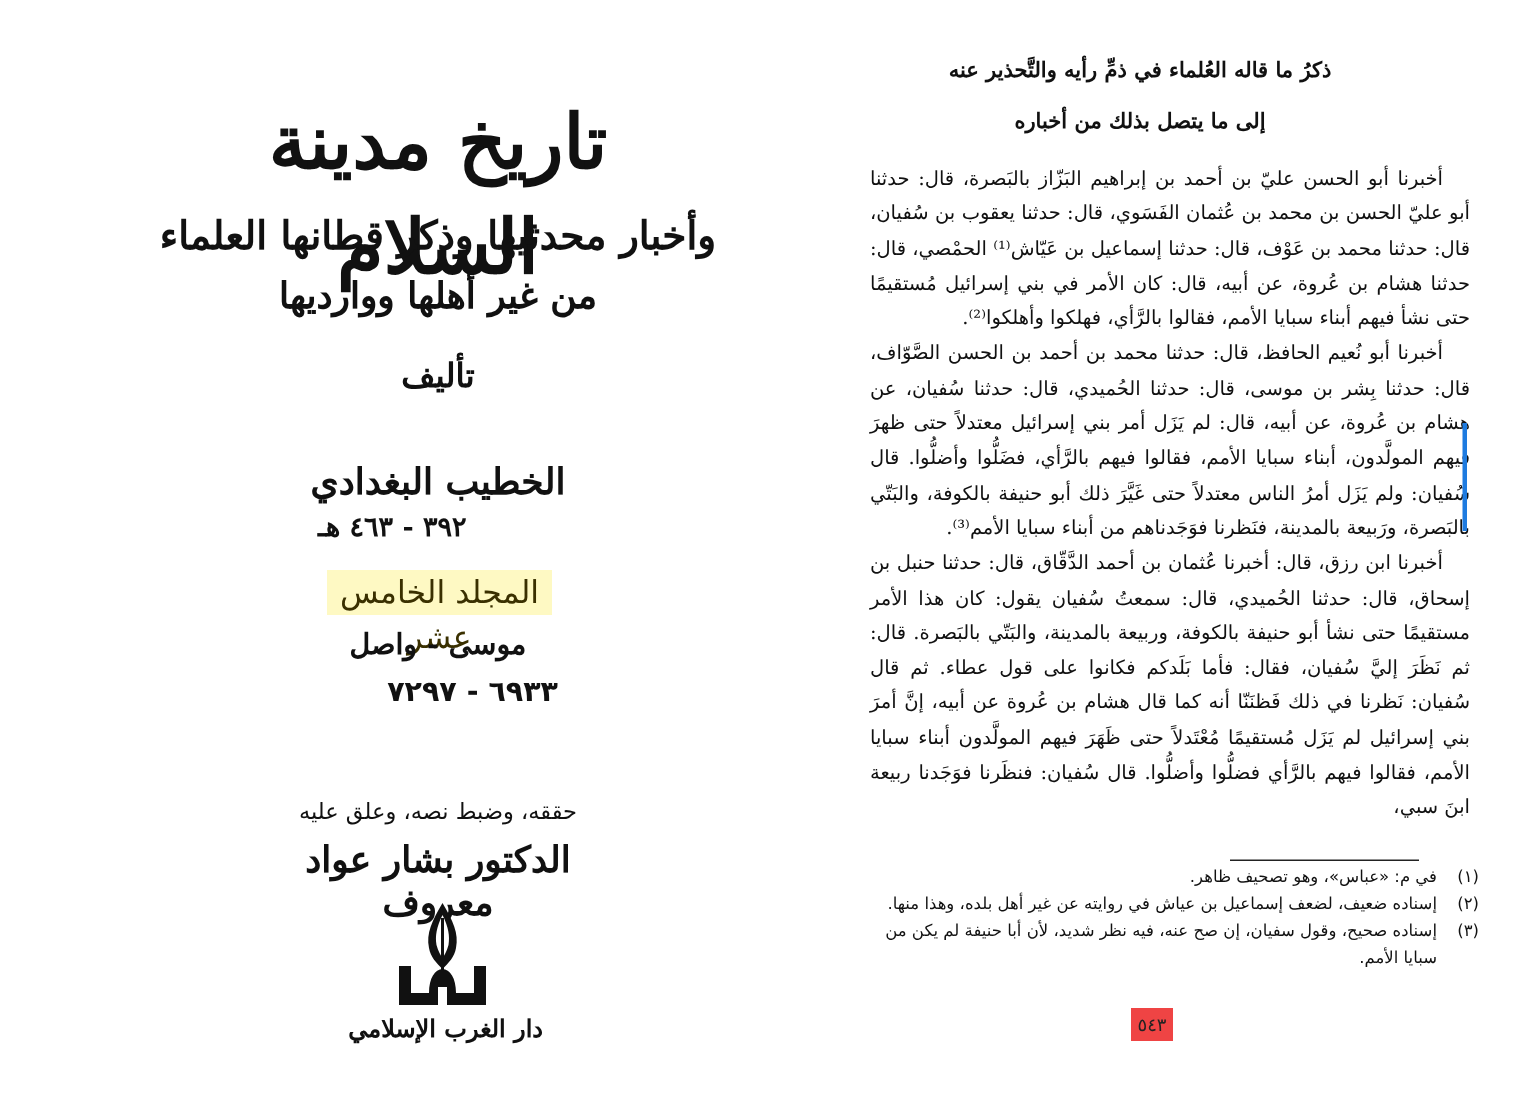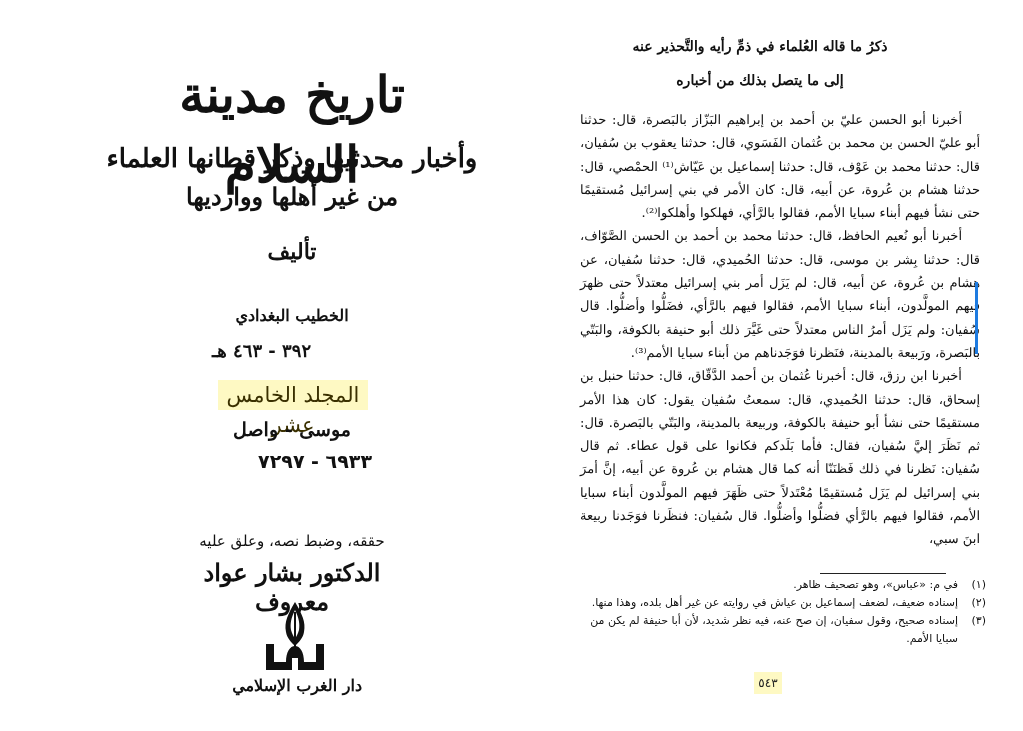--- a/index.html
+++ b/index.html
@@ -15,21 +15,21 @@
       font-size: 50px; font-weight: bold; line-height: 70px; letter-spacing: 1px; }
     .title-sub1 { position: absolute; left: 70px; width: 380px; top: 138px; text-align: center;
       font-size: 26px; font-weight: bold; line-height: 40px; }
     .title-sub2 { position: absolute; left: 120px; width: 280px; top: 178px; text-align: center;
       font-size: 24px; font-weight: bold; line-height: 38px; }
     .authored-label { position: absolute; left: 180px; width: 160px; top: 238px; text-align: center;
       font-size: 22px; font-weight: bold; }
     .author-line1 { position: absolute; left: 100px; width: 320px; top: 268px; text-align: center;
       font-size: 20px; font-weight: bold; }
     .author-line2 { position: absolute; left: 140px; width: 240px; top: 306px; text-align: center;
-      font-size: 16px; font-weight: bold; }
+      font-size: 24px; font-weight: bold; }
     .author-dates { position: absolute; left: 180px; width: 160px; top: 340px; text-align: left;
       font-size: 18px; font-weight: bold; }
     .volume { position: absolute; left: 186px; width: 150px; top: 380px; height: 30px;
       background: #fef9c3; text-align: center; font-size: 21px; line-height: 30px; color: #3a3000; }
     .volume-range { position: absolute; left: 180px; width: 160px; top: 418px; text-align: center;
       font-size: 19px; font-weight: bold; }
     .volume-numbers { position: absolute; left: 180px; width: 160px; top: 450px; 
       font-size: 19px; font-weight: bold; font-family: "DejaVu Sans", sans-serif; }
     .editor-label { position: absolute; left: 150px; width: 220px; top: 532px; text-align: center;
       font-size: 15px; }
@@ -47,21 +47,21 @@
     .body-text { position: absolute; left: 40px; width: 400px; top: 108px; font-size: 13px;
       line-height: 23.3px; text-align: justify; }
     .para { margin: 0; text-indent: 18px; }
     .para + .para { margin-top: 0; }
     .footnote-rule { position: absolute; left: 280px; top: 573px; width: 126px; height: 1px; background: #222; }
     .footnotes { position: absolute; left: 40px; width: 406px; top: 576px; font-size: 11px; line-height: 18px;
       font-family: "DejaVu Sans", sans-serif; }
     .footnote { display: flex; gap: 6px; }
     .fn-num { flex: 0 0 22px; }
     .page-number { position: absolute; left: 214px; top: 672px; width: 28px; height: 22px;
-      background: #fef9c3; text-align: center; font-size: 12px; line-height: 22px;
+      background: #ef4444; text-align: center; font-size: 12px; line-height: 22px;
       font-family: "DejaVu Sans", sans-serif; color: #222; }
     .margin-marker { position: absolute; left: 975px; top: 282px; width: 3px; height: 72px; background: #1e7be0; }
   </style>
 </head>
 <body>
 
 <div id="left-page" class="page">
   <div class="title-main rtl">تاريخ مدينة السلام</div>
   <div class="title-sub1 rtl">وأخبار محدثيها وذكر قطانها العلماء</div>
   <div class="title-sub2 rtl">من غير أهلها ووارديها</div>

